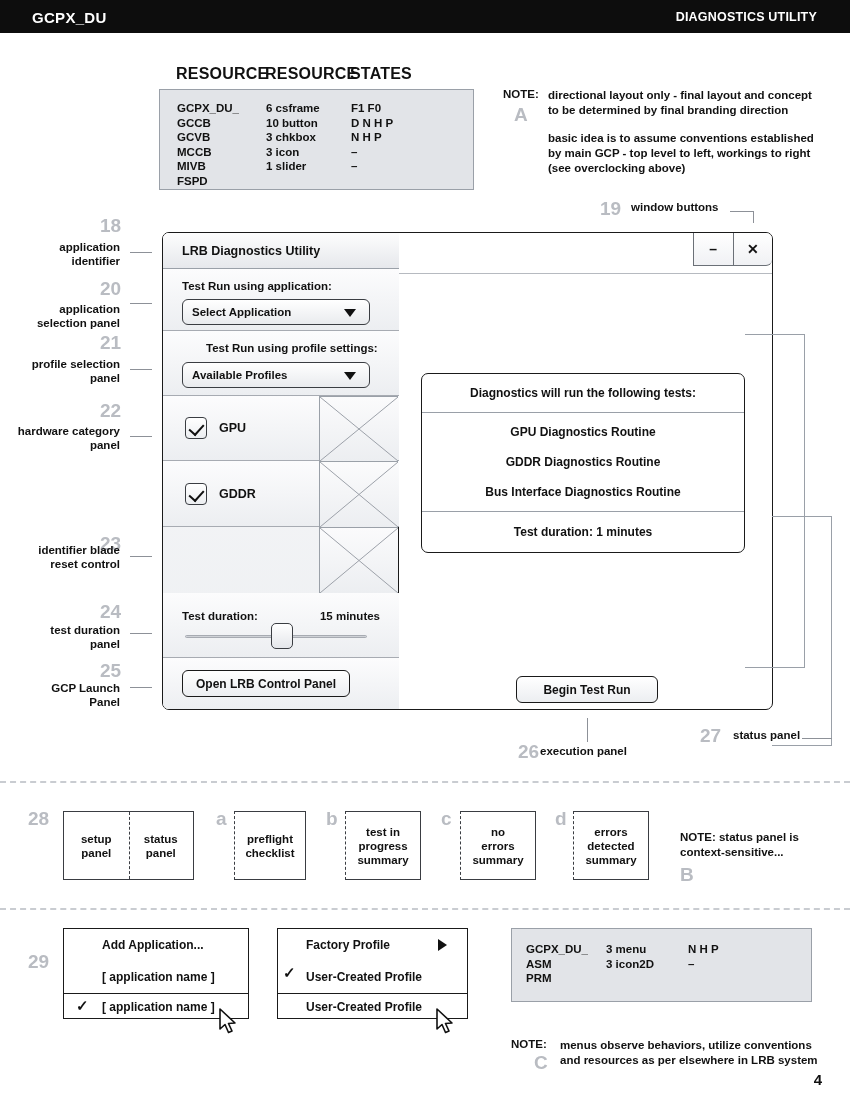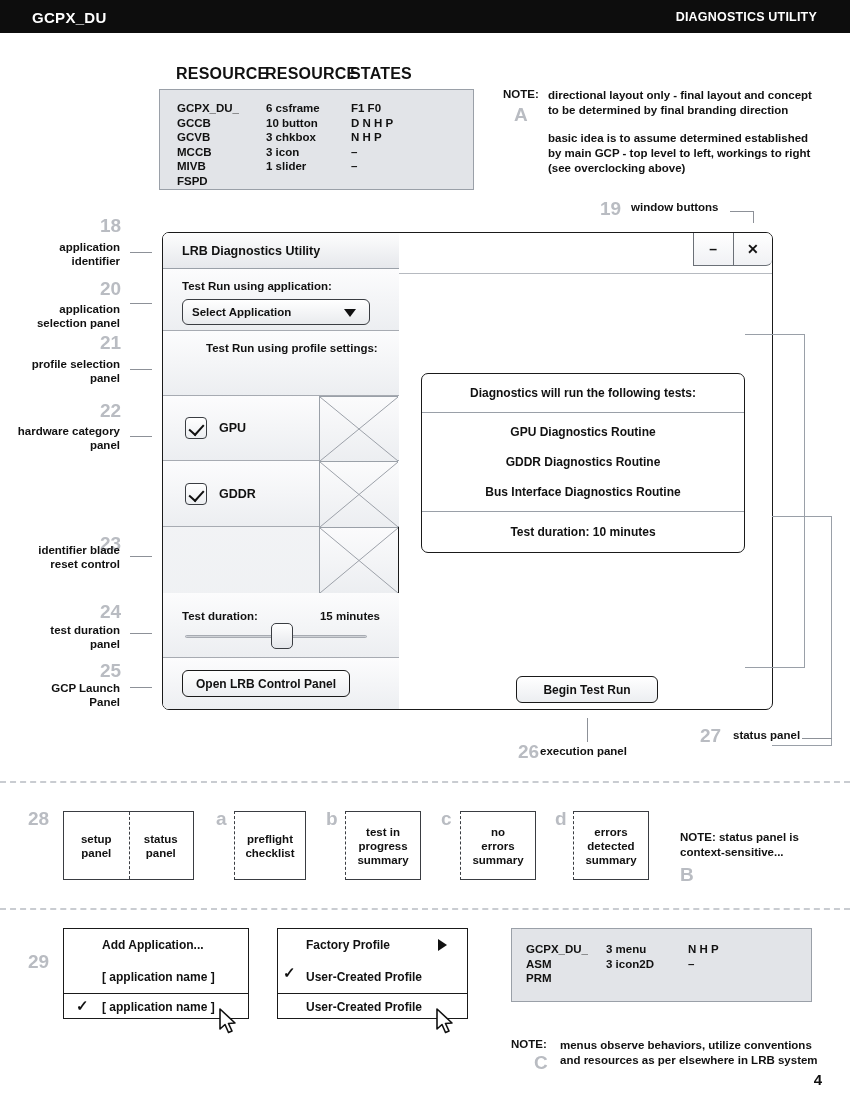--- a/index.html
+++ b/index.html
@@ -232,21 +232,21 @@
 D N H P
 N H P
 –
 –</div>
 </div>
 
 <div class="note-label" style="left:503px; top:88px;">NOTE:</div>
 <div class="note-letter" style="left:514px; top:104px;">A</div>
 <div class="note-body" style="left:548px; top:88px; white-space:pre;">directional layout only - final layout and concept
 to be determined by final branding direction</div>
-<div class="note-body" style="left:548px; top:131px; white-space:pre;">basic idea is to assume determined established
+<div class="note-body" style="left:548px; top:131px; white-space:pre;">basic idea is to assume conventions established
 by main GCP - top level to left, workings to right
 (see overclocking above)</div>
 
 <div class="cal-num" style="left:600px; top:198px;">19</div>
 <div class="cal-txt left" style="left:631px; top:200px;">window buttons</div>
 <div class="leader h" style="left:730px; top:211px; width:24px;"></div>
 <div class="leader v" style="left:753px; top:211px; height:12px;"></div>
 
 <div class="cal-num" style="left:100px; top:215px;">18</div>
 <div class="cal-txt" style="left:0px; top:240px; width:120px; white-space:pre;">application
@@ -301,20 +301,24 @@
     <div class="sect" style="top:36px; height:62px;">
       <div class="sect-label" style="top:11px;">Test Run using application:</div>
       <div class="combo" style="top:30px;">
         <span>Select Application</span>
         <span class="caret"></span>
       </div>
     </div>
 
     <div class="sect" style="top:98px; height:65px;">
       <div class="sect-label" style="top:11px;margin-left:24px;">Test Run using profile settings:</div>
+      <div class="combo" style="top:31px;">
+        <span>Available Profiles</span>
+        <span class="caret"></span>
+      </div>
     </div>
 
     <div class="sect" style="top:228px; height:66px;">
       <div class="chkbox" style="top:22px;"></div>
       <div class="chk-label" style="top:26px;">GDDR</div>
     </div>
     <div class="sect" style="top:163px; height:65px;">
       <div class="chkbox" style="top:21px;"></div>
       <div class="chk-label" style="top:25px;">GPU</div>
     </div>
@@ -353,21 +357,21 @@
   <div class="btn" style="left:353px; top:443px; width:142px; height:27px;">Begin Test Run</div>
 </div>
 
 <div class="tests-box">
   <div class="tests-hdr">Diagnostics will run the following tests:</div>
   <div class="tests-body">
     <div>GPU Diagnostics Routine</div>
     <div>GDDR Diagnostics Routine</div>
     <div>Bus Interface Diagnostics Routine</div>
   </div>
-  <div class="tests-foot">Test duration: 10 minutes</div>
+  <div class="tests-foot">Test duration: 1 minutes</div>
 </div>
 
 <div class="bracket" style="left:745px; top:334px; width:60px; height:334px;"></div>
 <div class="bracket" style="left:772px; top:516px; width:60px; height:230px;"></div>
 
 <div class="leader v" style="left:587px; top:718px; height:24px;"></div>
 <div class="cal-num" style="left:518px; top:741px;">26</div>
 <div class="cal-txt left" style="left:540px; top:744px;">execution panel</div>
 
 <div class="cal-num" style="left:700px; top:725px;">27</div>

